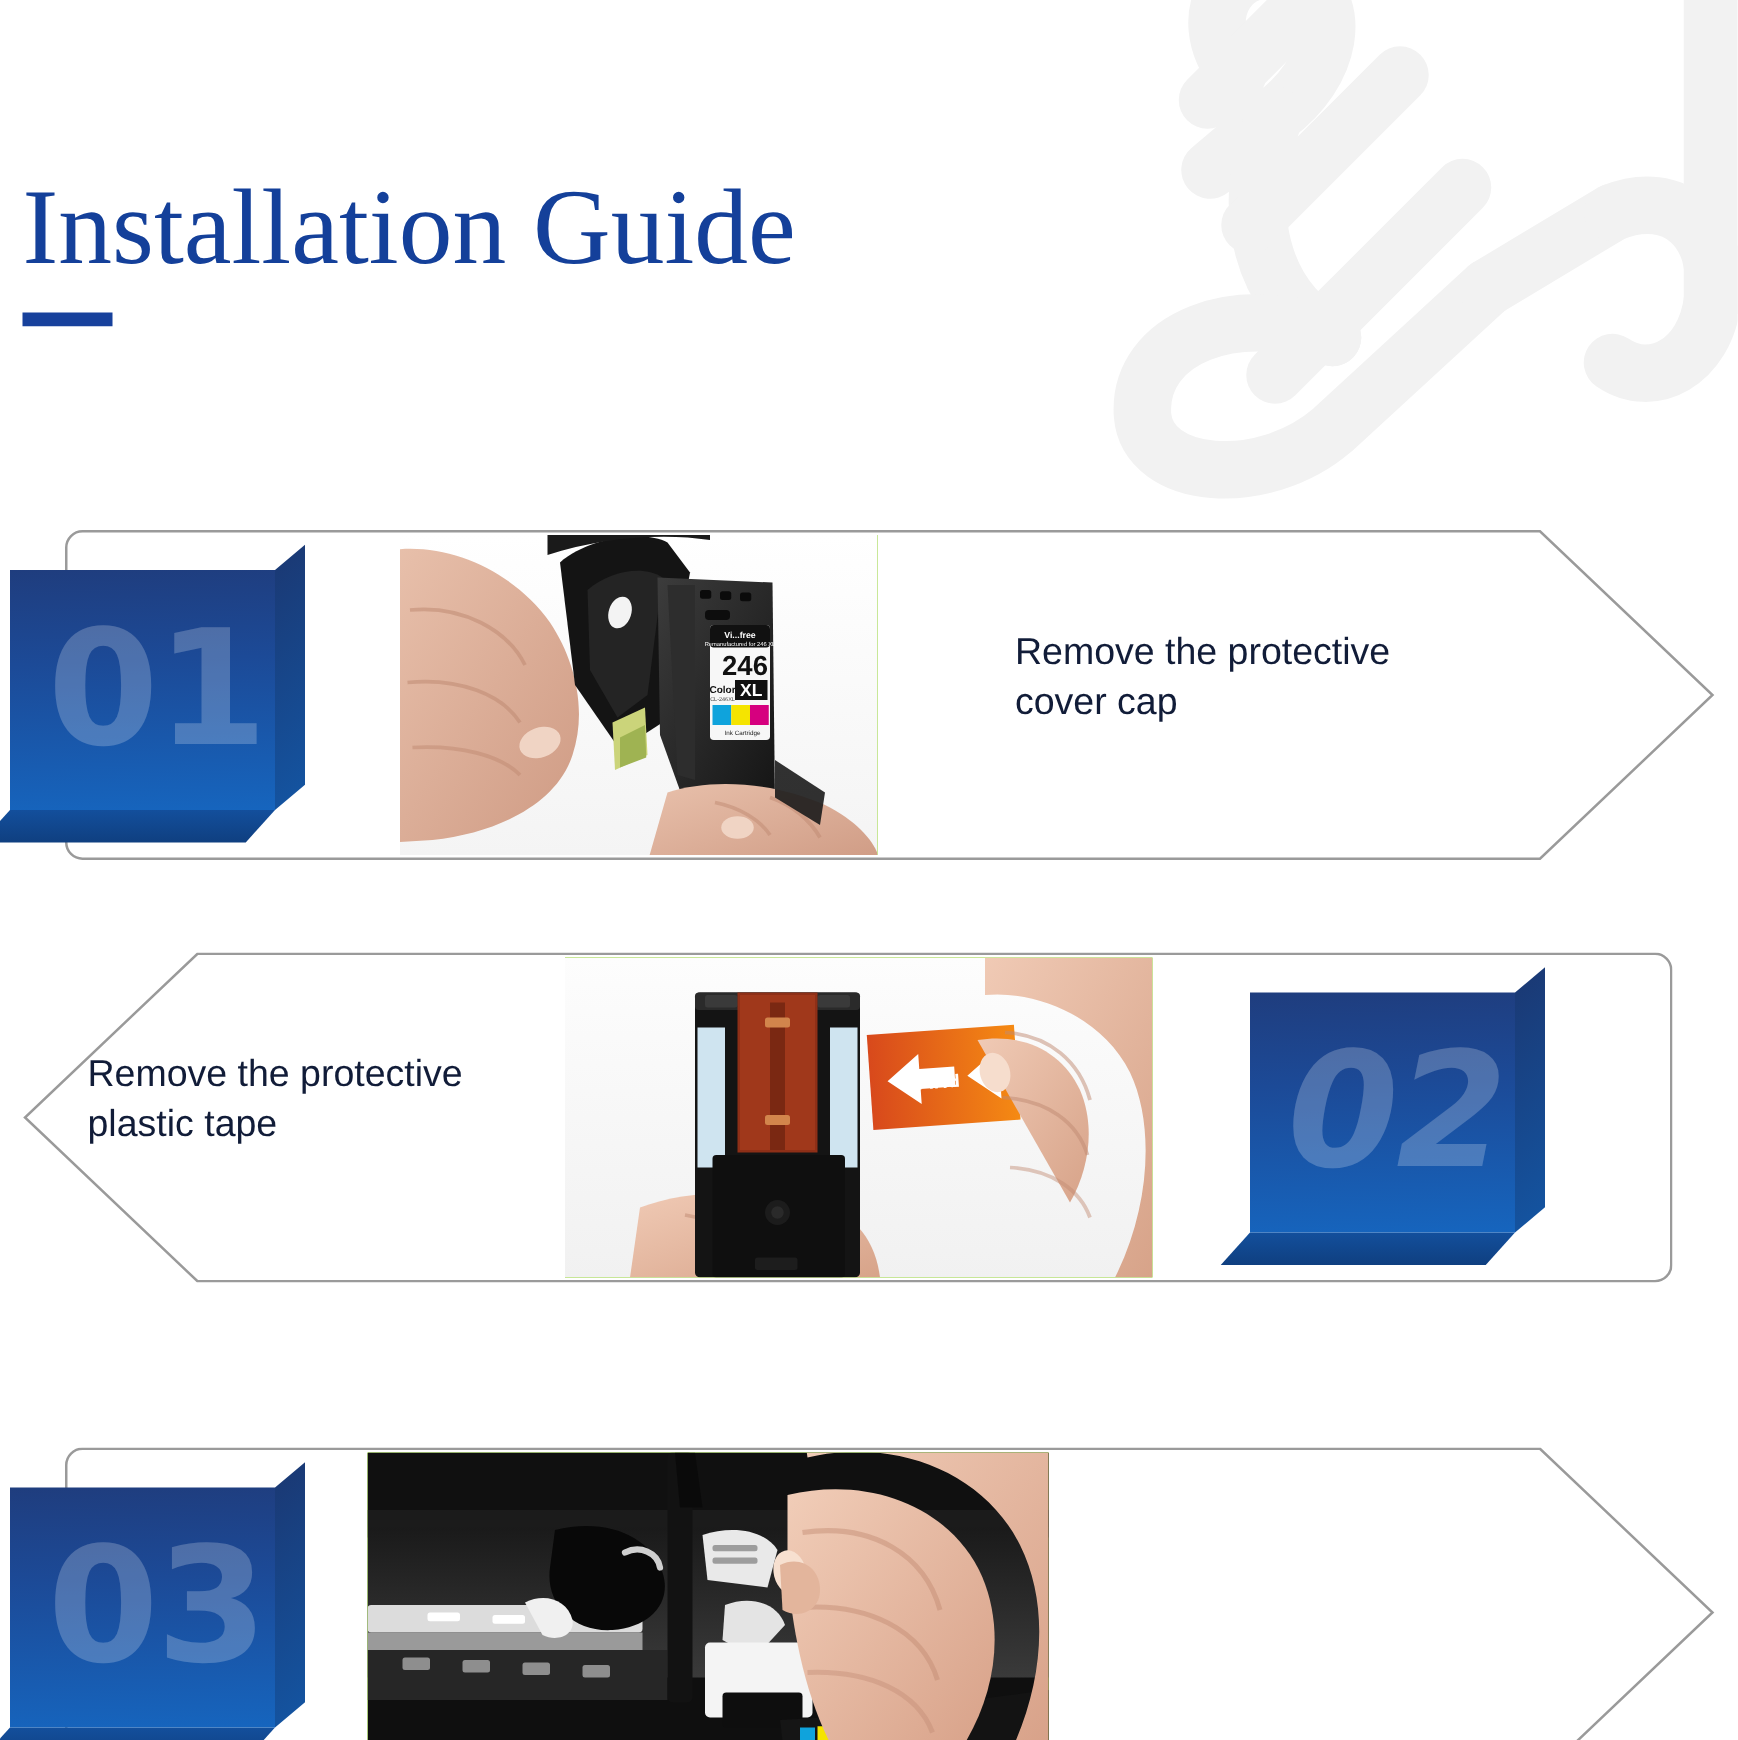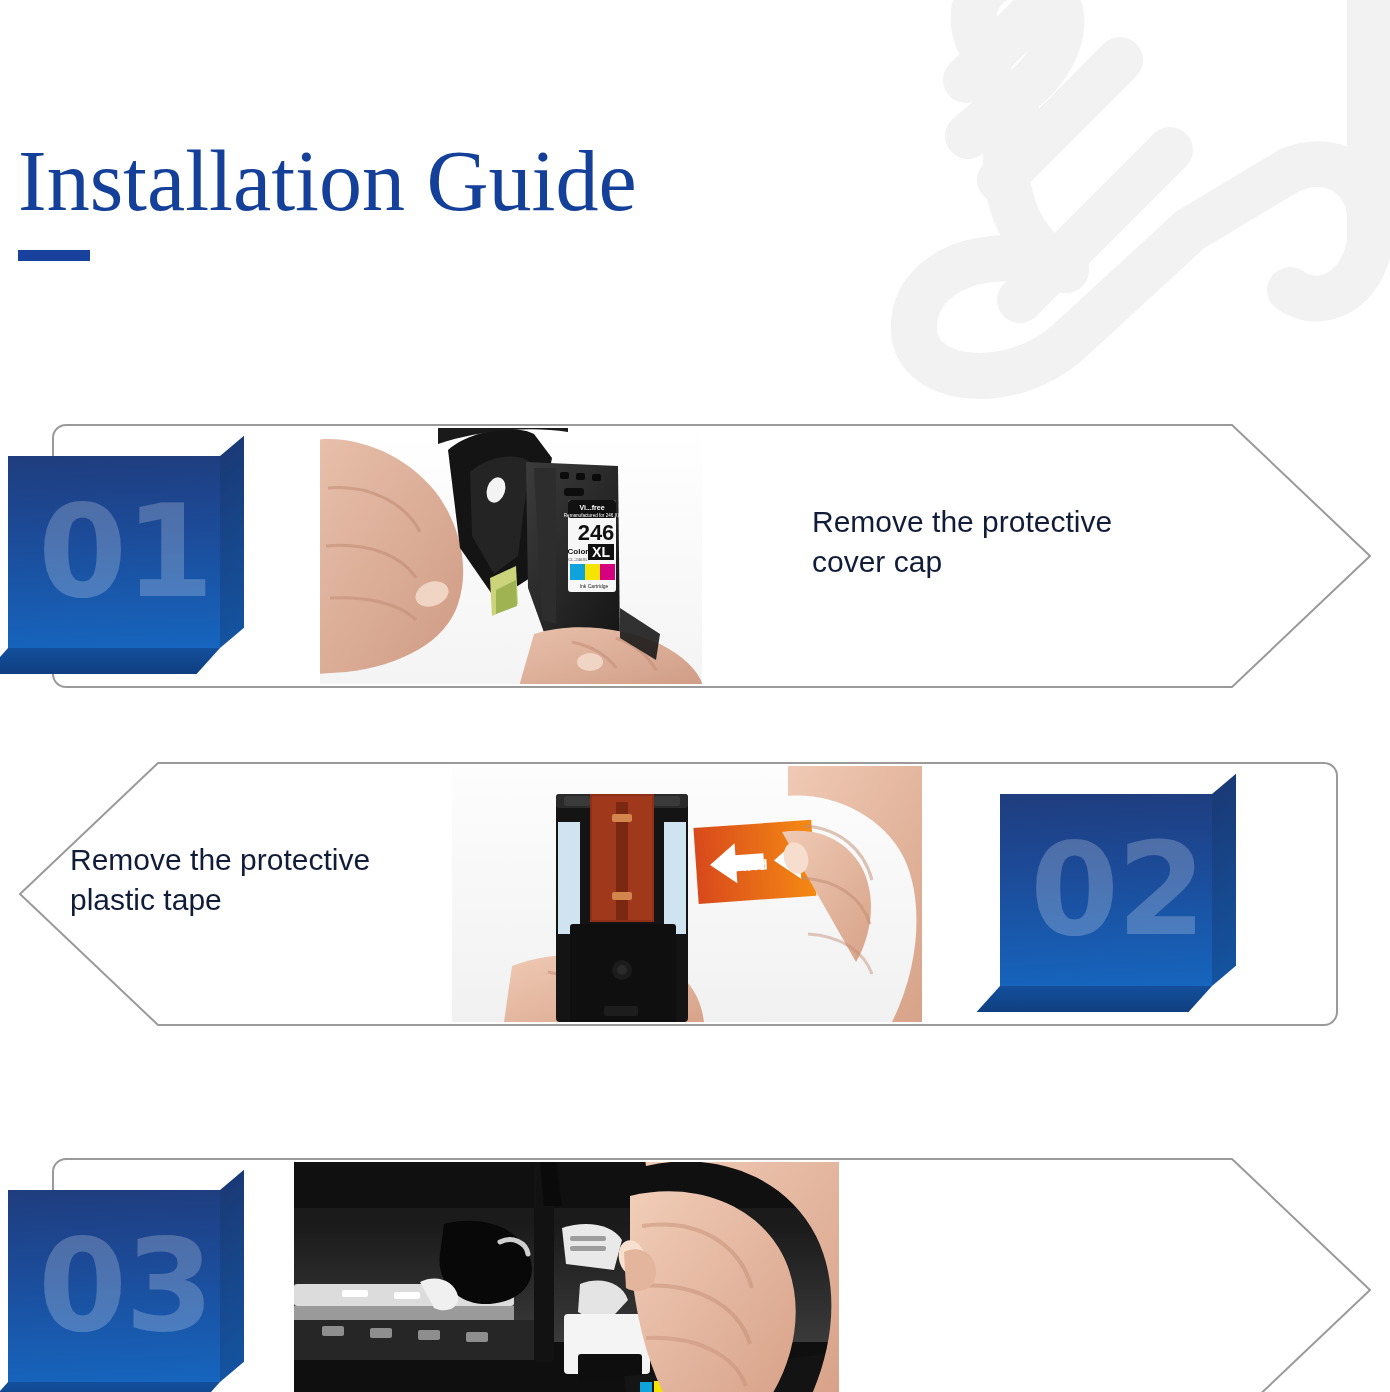--- a/index.html
+++ b/index.html
@@ -91,21 +91,21 @@
   .photo svg { display: block; width: 100%; height: 100%; }
 
   
   .numblock {
     position: absolute;
     width: 248px;
     height: 220px;
     z-index: 6;
   }
   #step-1 .numblock { left: 8px;  top: 32px; }
-  #step-2 .numblock { left: 1000px; top: 32px; }
+  #step-2 .numblock { left: 1000px; top: 32px; font-style: italic; }
   #step-3 .numblock { left: 8px;  top: 32px; }
 
   .numblock .face {
     position: absolute;
     left: 0; top: 0;
     width: 212px;
     height: 192px;
     background: linear-gradient(178deg, #1f3d7e 0%, #1c4a97 38%, #1665be 100%);
     overflow: hidden;
   }

